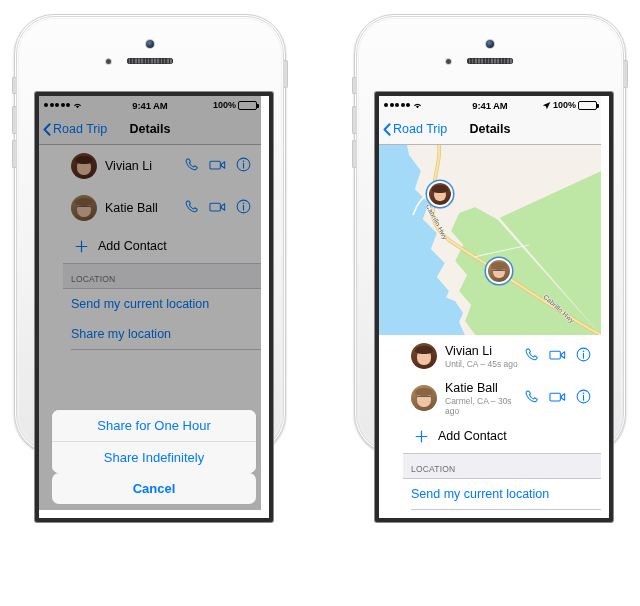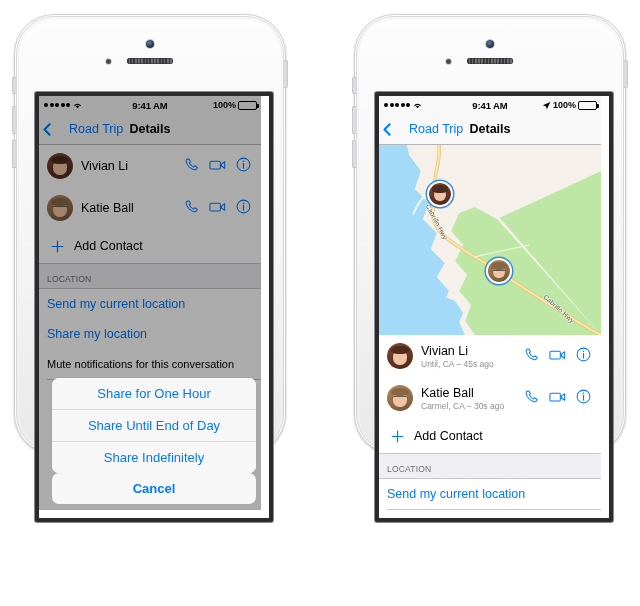--- a/index.html
+++ b/index.html
@@ -86,26 +86,26 @@
   .loc-arrow{width:9px;height:9px;display:block;}
   .batt{width:19px;height:9px;border:1px solid #000;border-radius:2px;position:relative;padding:1px;box-sizing:border-box;}
   .batt .fill{height:100%;background:#000;border-radius:.5px;}
   .batt:after{content:"";position:absolute;right:-3px;top:2.5px;width:2px;height:4px;background:#000;border-radius:0 1px 1px 0;}
 
   
   .navbar{
     height:30px;background:#f8f8f8;border-bottom:.5px solid #b6b6b8;
     position:relative;display:flex;align-items:center;
   }
-  .nav-back{position:absolute;left:4px;display:flex;align-items:center;gap:18px;color:#007aff;font-size:12.5px;cursor:pointer;}
+  .nav-back{position:absolute;left:4px;display:flex;align-items:center;gap:2px;color:#007aff;font-size:12.5px;cursor:pointer;}
   .chev{width:8px;height:13px;display:block;}
   .nav-title{position:absolute;left:0;right:0;text-align:center;font-size:12.5px;font-weight:bold;color:#000;}
 
   
-  .list{background:#fff;}
+  .list{background:#fff;margin-left:24px;}
   .row{
     position:relative;display:flex;align-items:center;background:#fff;
     padding:0 8px;box-sizing:border-box;
   }
   .row:after{
     content:"";position:absolute;left:8px;right:0;bottom:0;height:.5px;background:#c8c7cc;
   }
   .row.last:after{left:0;}
   .row-contact{height:42px;}
   .avatar{
@@ -300,31 +300,27 @@
           </div>
 
           <div class="section-head">LOCATION</div>
 
           <div class="row row-link">
             <span class="link-label">Send my current location</span>
           </div>
           <div class="row row-link">
             <span class="link-label">Share my location</span>
           </div>
-          <div class="row row-link row-muted">
-            <span class="link-label">Mute notifications for this conversation</span>
-          </div>
         </div>
 
         <div class="dim"></div>
 
         <div class="sheet">
           <div class="sheet-group">
             <div class="sheet-btn">Share for One Hour</div>
-            <div class="sheet-btn">Share Until End of Day</div>
             <div class="sheet-btn">Share Indefinitely</div>
           </div>
           <div class="sheet-cancel">Cancel</div>
         </div>
 
       </div>
     </div>
   </div>
 
   <div class="phone right">

